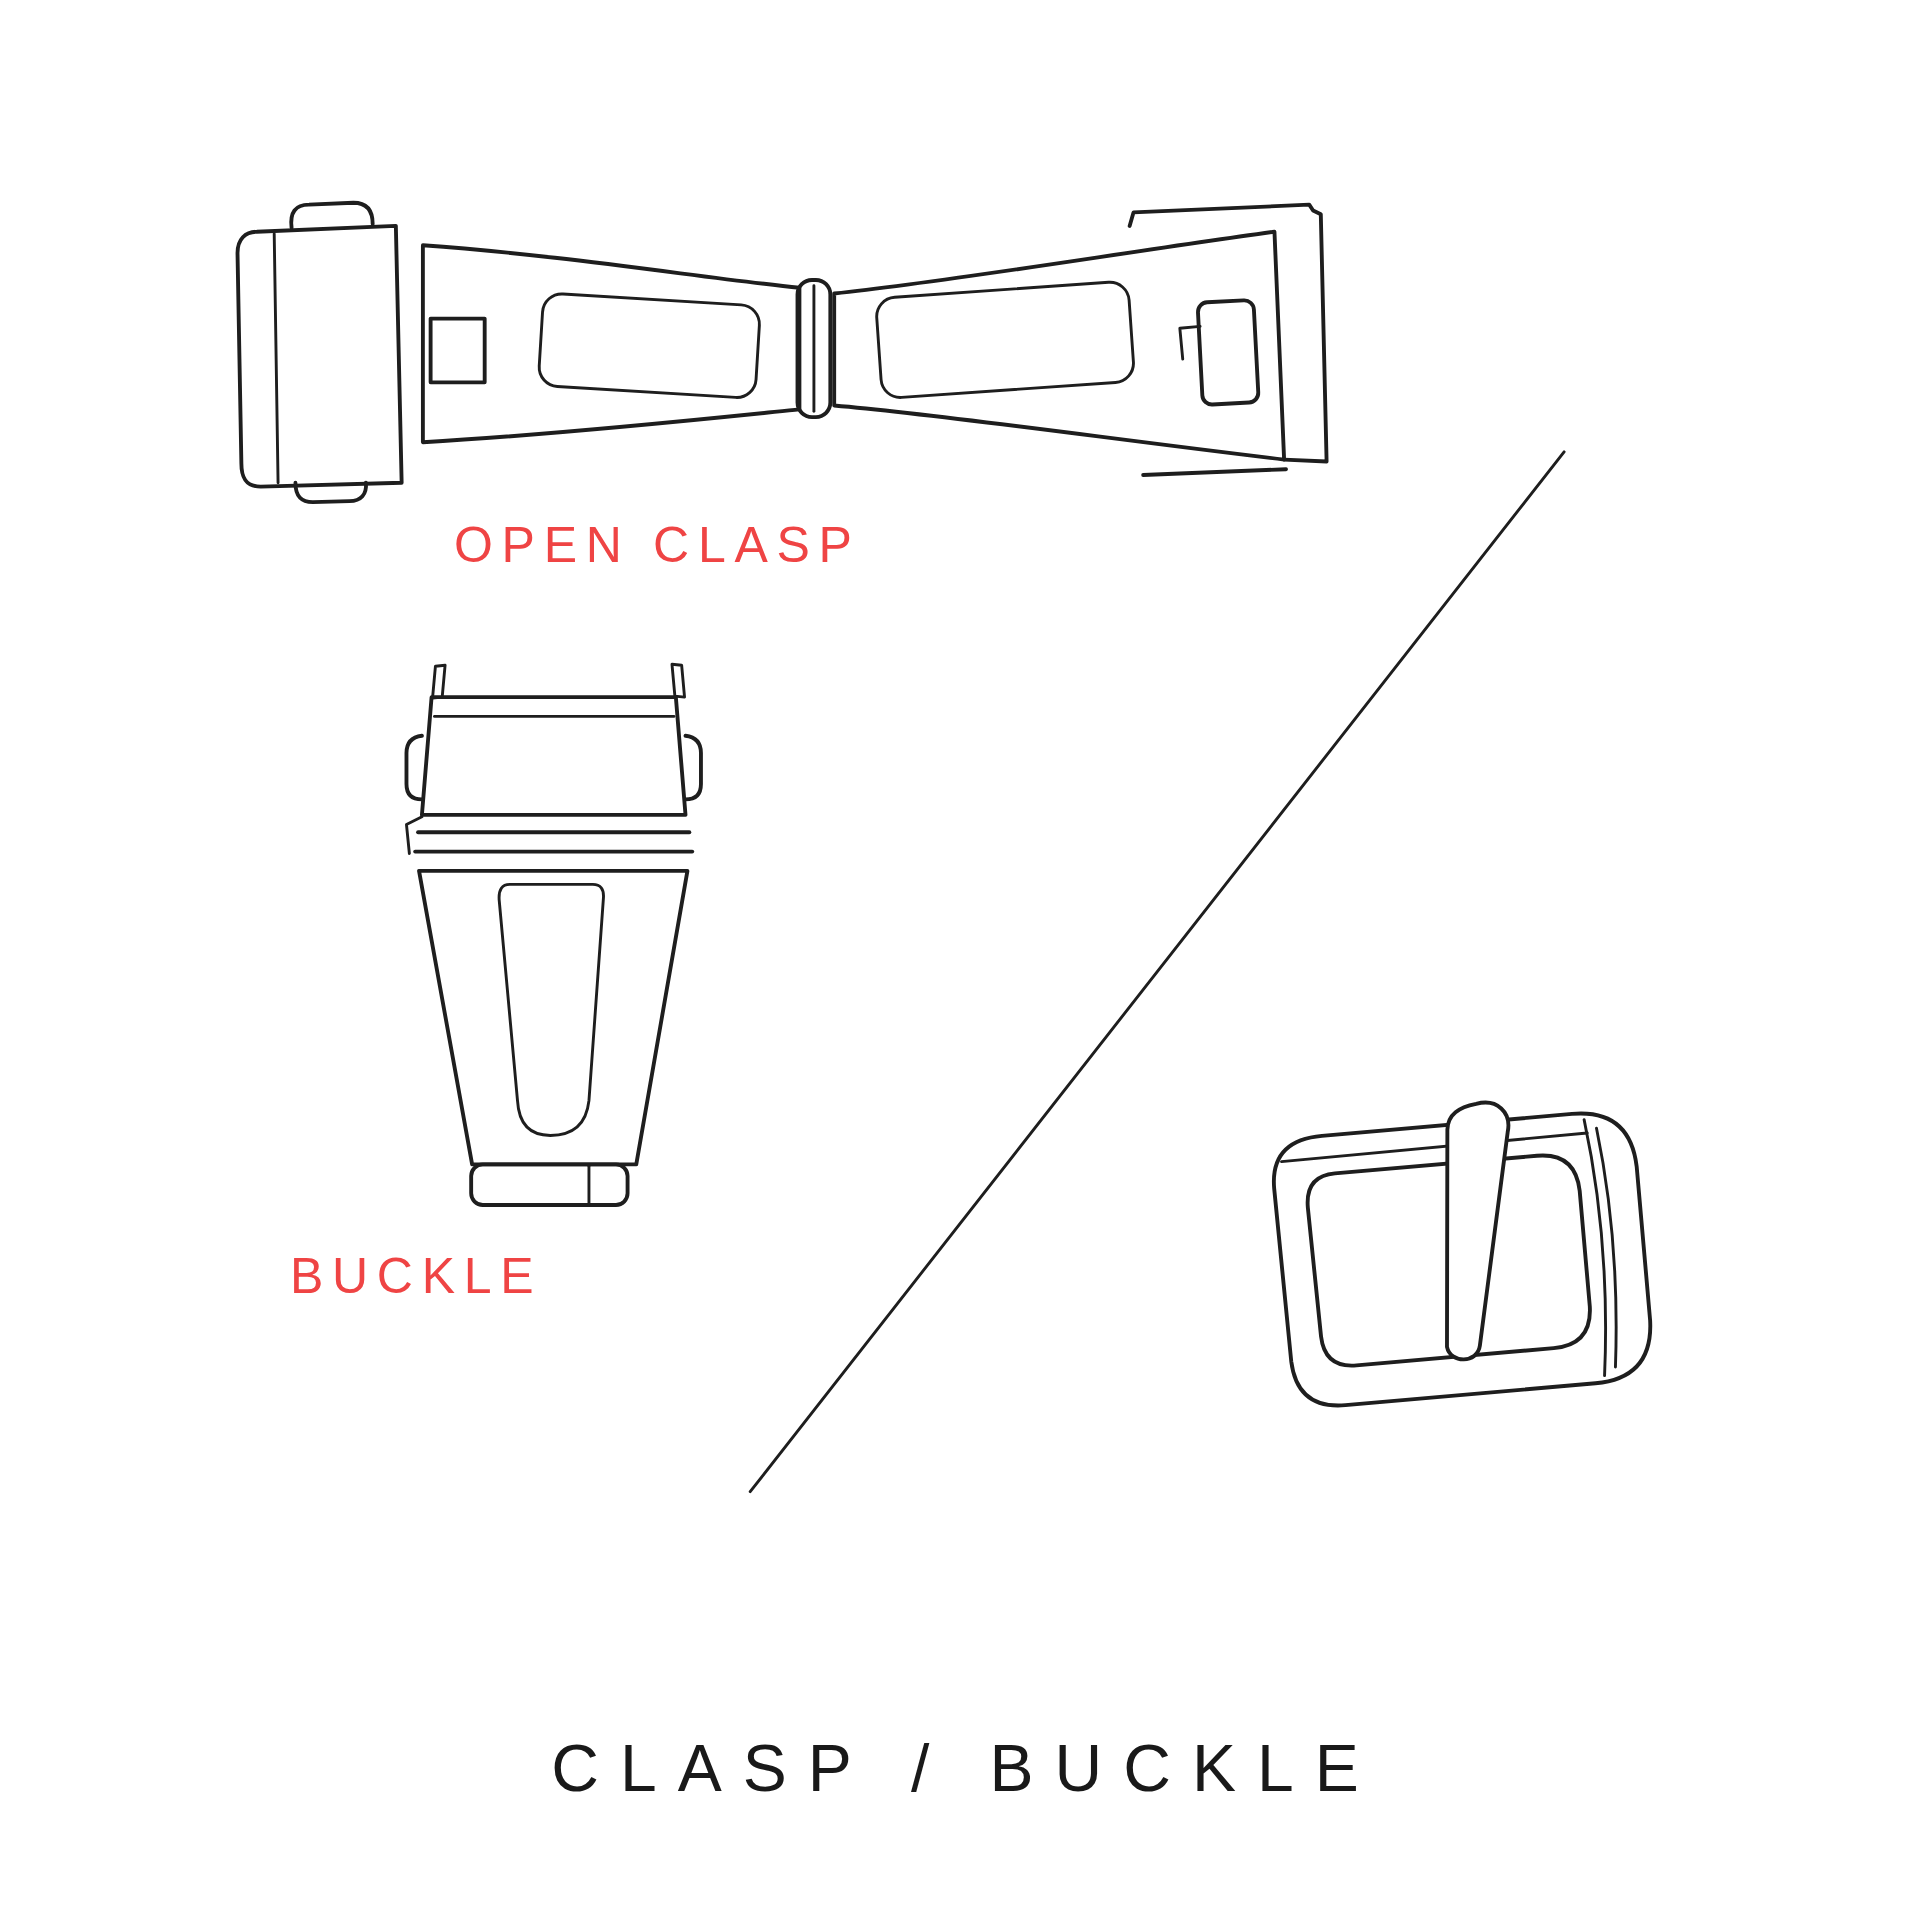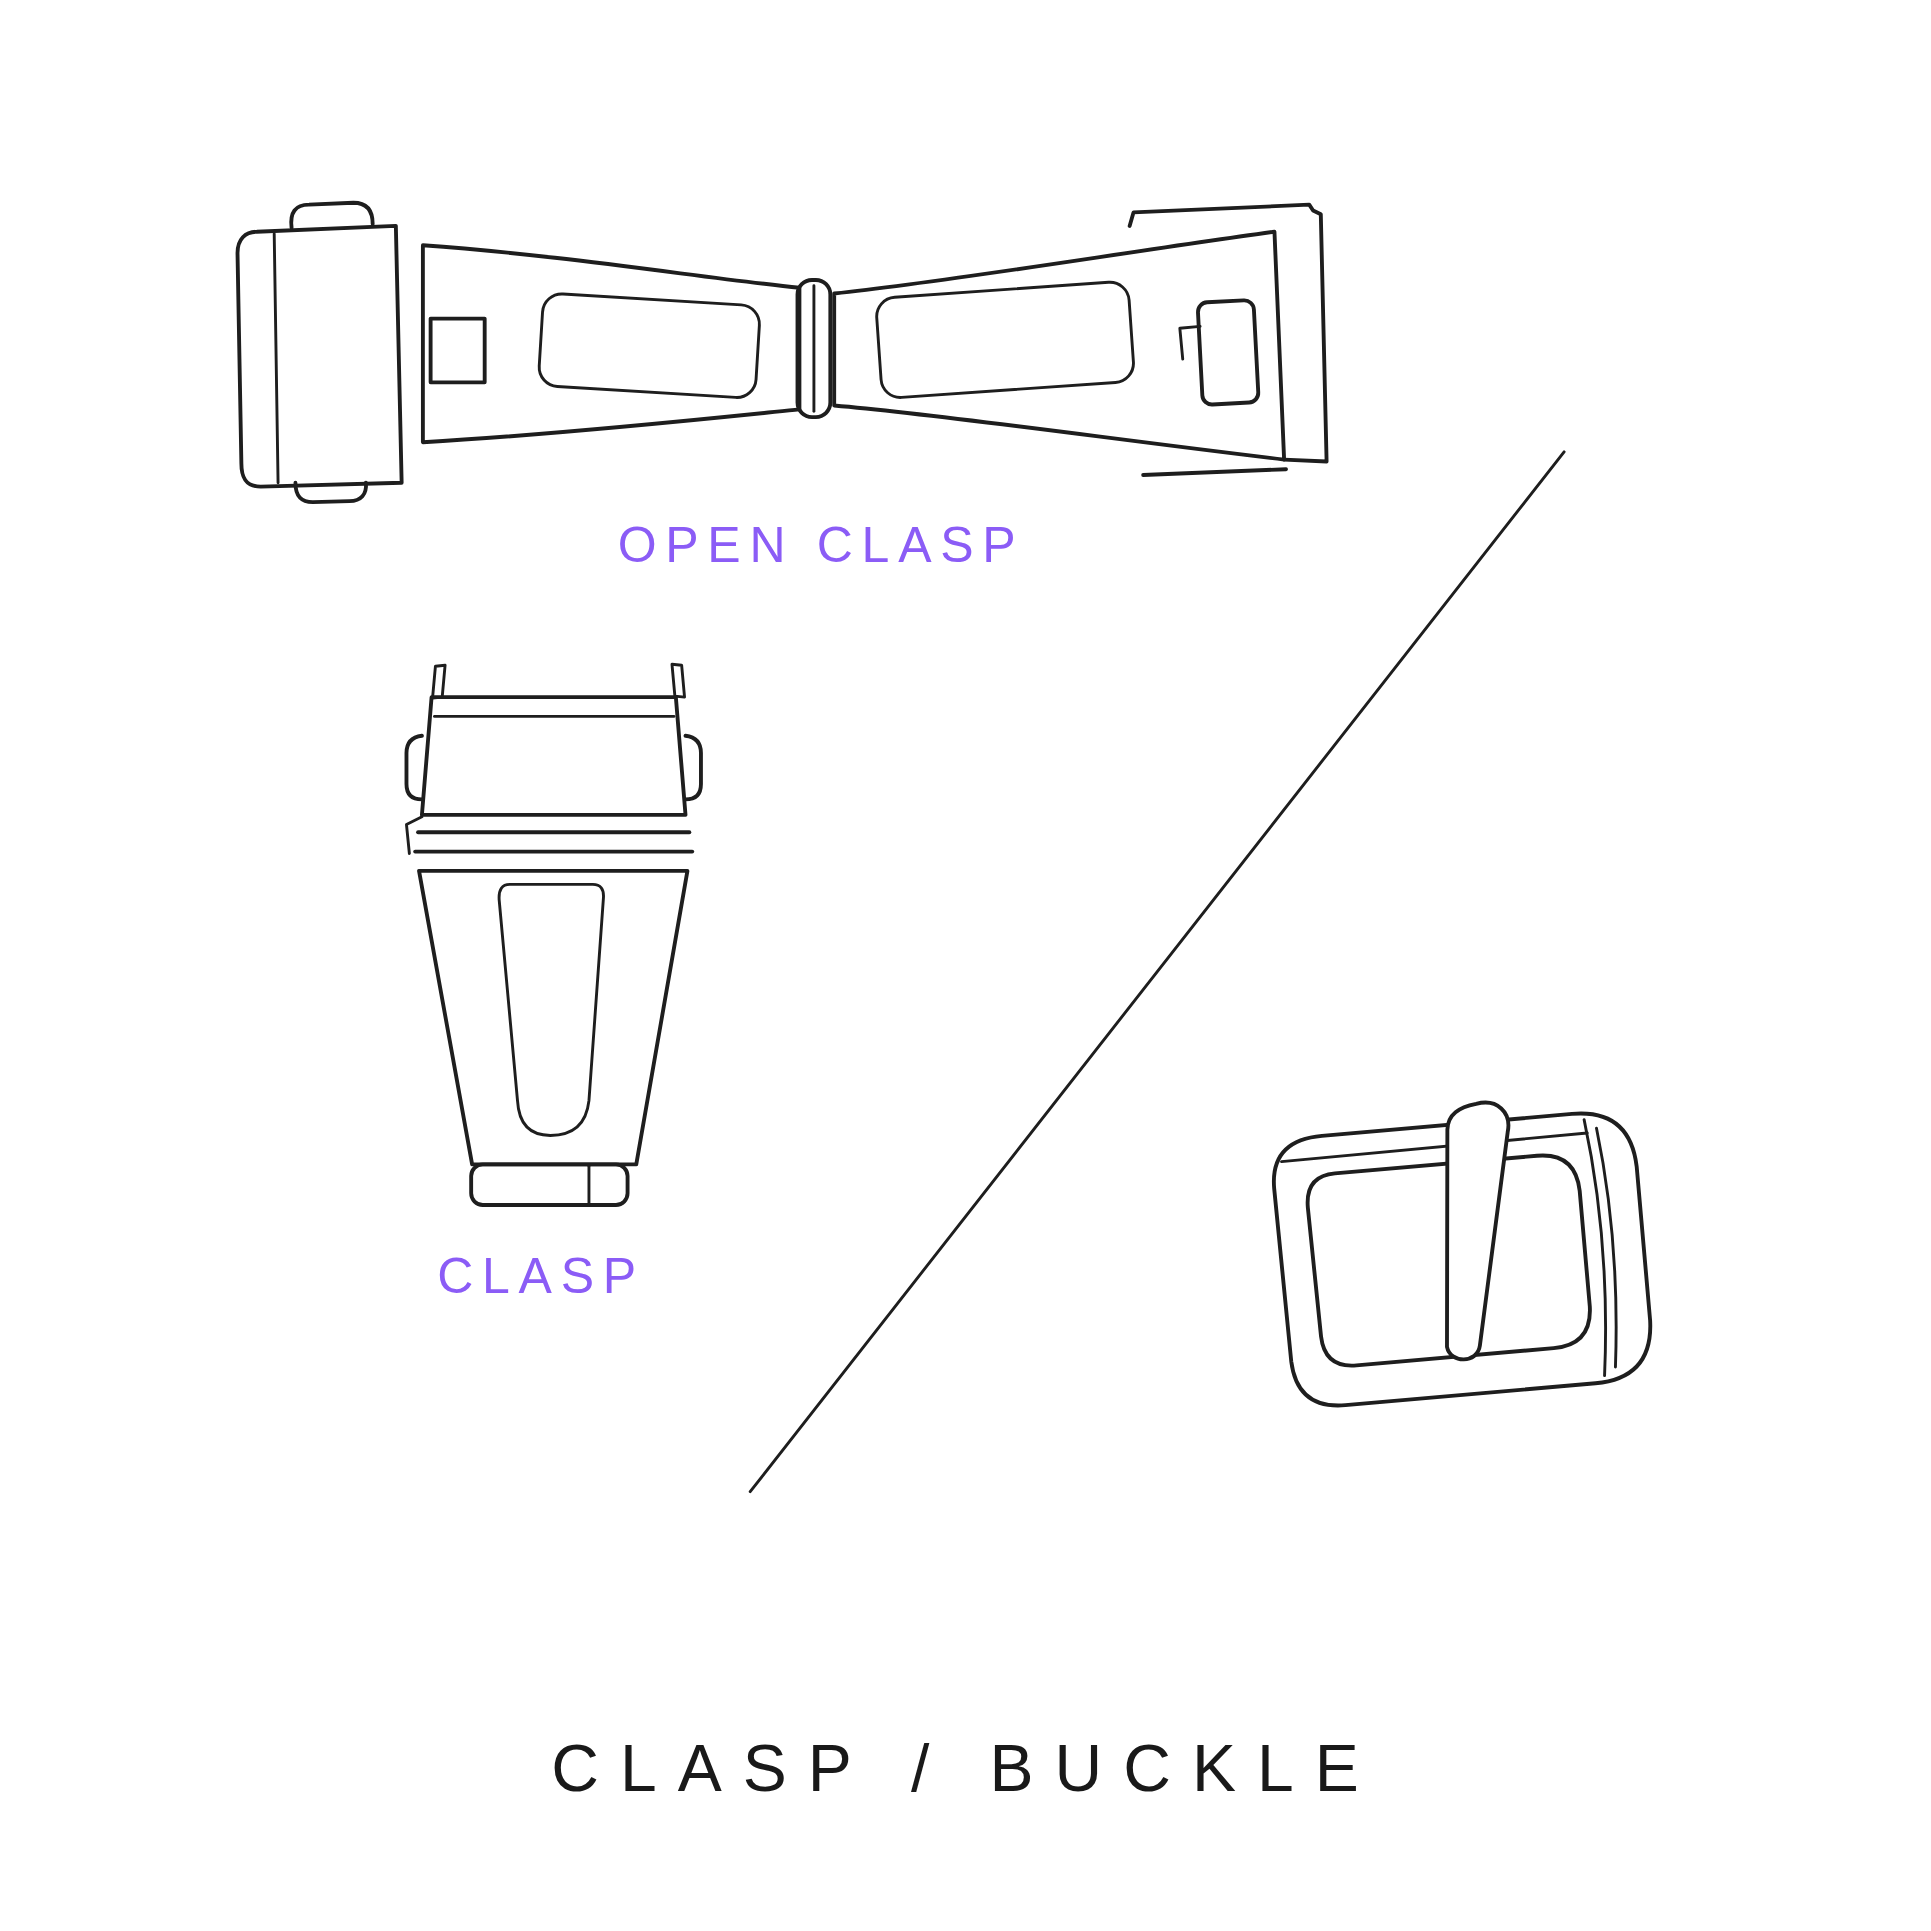--- a/index.html
+++ b/index.html
@@ -10,24 +10,24 @@
     position:relative;
     overflow:hidden;
   }
   .stage{position:absolute;inset:0;width:1931px;height:1931px;}
   svg.art{position:absolute;left:0;top:0;width:1931px;height:1931px;}
   .ln{fill:none;stroke:#1e1e1e;stroke-width:4;stroke-linecap:round;stroke-linejoin:round;}
   .ln-thin{fill:none;stroke:#1e1e1e;stroke-width:3;stroke-linecap:round;stroke-linejoin:round;}
   .ln-fill{fill:#ffffff;stroke:#1e1e1e;stroke-width:4;stroke-linecap:round;stroke-linejoin:round;}
   .label{
     position:absolute;
-    color:#8b5cf6;
+    color:#ef4444;
     font-size:50px;
     letter-spacing:8.7px;
-    text-align:center;
+    text-align:left;
     white-space:nowrap;
   }
   .label-open{left:454px;top:516px;width:734px;}
   .label-closed{left:290px;top:1247px;width:502px;}
   .title{
     position:absolute;
     left:0;top:1730px;width:1931px;
     text-align:center;
     color:#191919;
     font-size:66px;
@@ -103,17 +103,17 @@
       <path class="ln-thin" d="M 1664 1182 Q 1678 1300 1662 1430"></path>
 
       <path class="ln-thin" d="M 1336 1188 L 1654 1186"></path>
       <circle class="ln-thin" cx="1552" cy="1186" r="14"></circle>
 
       <path class="ln-fill" d="M 1542 1146 C 1564 1142 1578 1158 1572 1178 L 1524 1396 C 1520 1414 1492 1412 1490 1394 L 1510 1170 C 1512 1154 1524 1148 1542 1146 Z"></path>
     </g>
   </svg>
 
   <div class="label label-open">OPEN CLASP</div>
-  <div class="label label-closed">CLASP</div>
+  <div class="label label-closed">BUCKLE</div>
   <div class="title">CLASP / BUCKLE</div>
 
 </div>
 
 
 </body></html>

